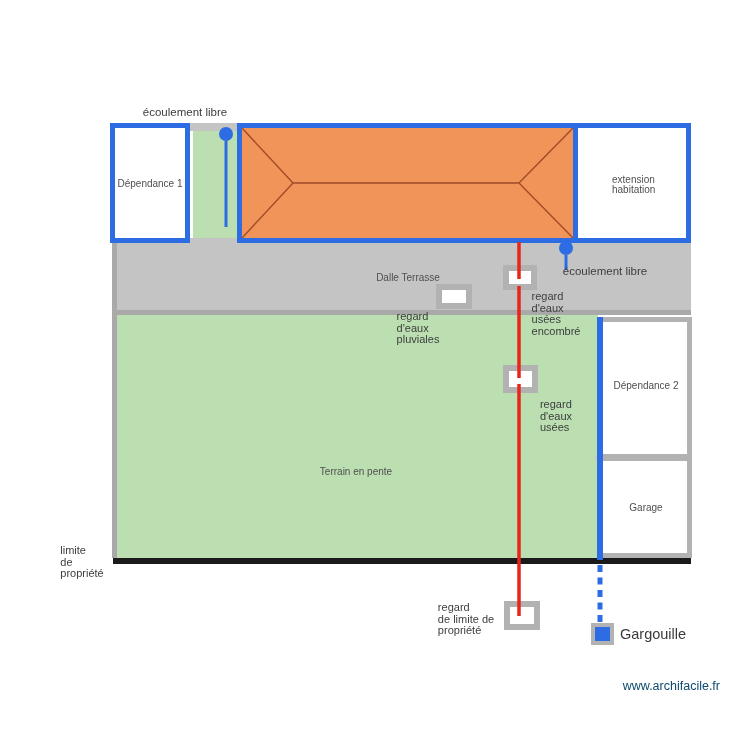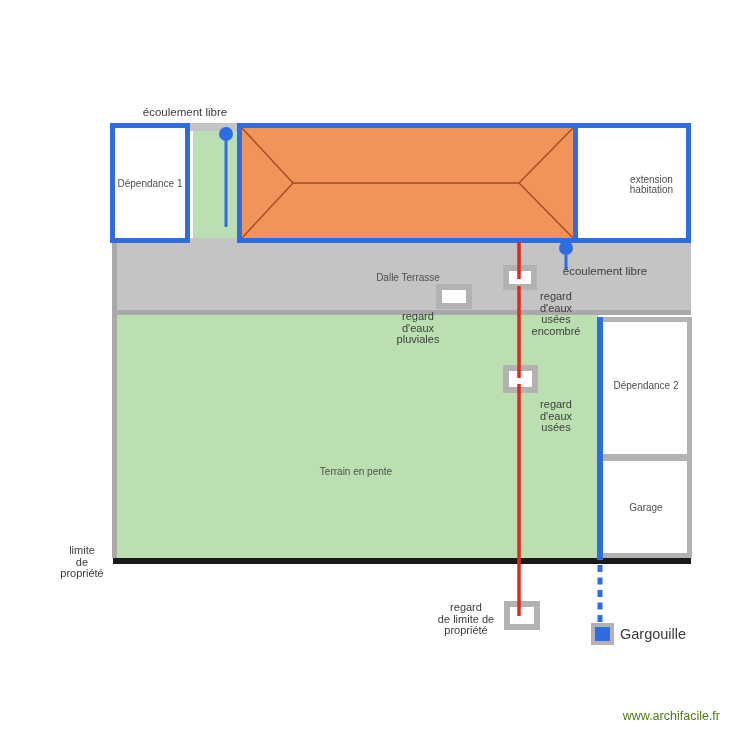--- a/index.html
+++ b/index.html
@@ -45,40 +45,40 @@
   #regard-limite-box{left:504px;top:601px;width:36px;height:29px;}
 
   
   #gargouille-marker{left:591px;top:623px;width:23px;height:22px;background:var(--regard-border-gray,#b2b2b2);}
   #gargouille-marker .inner{position:absolute;left:4px;top:4px;width:15px;height:14px;background:var(--wall-blue,#2e6ce4);}
 
   
   #pipes-overlay{position:absolute;left:0;top:0;width:750px;height:750px;pointer-events:none;z-index:40;}
 
   
-  .lbl{position:absolute;z-index:50;transform:translate(-50%,-50%);text-align:center;
+  .lbl{position:absolute;z-index:50;transform:translate(-50%,-50%);text-align:left;
     white-space:pre-line;color:var(--label-text,#3d3d3d);line-height:11.5px;}
   .room-lbl{font-size:10px;color:#4f4f4f;line-height:10px;}
   .ann-lbl{font-size:11px;}
   #lbl-ecoulement-top{left:185px;top:113px;font-size:11.5px;white-space:nowrap;}
   #lbl-dep1{left:150px;top:184px;}
   #lbl-extension{left:632px;top:185px;padding-left:39px;}
   #lbl-dalle{left:400px;top:278px;padding-left:16px;}
   #lbl-ecoulement-right{left:605px;top:272px;font-size:11.5px;white-space:nowrap;}
   #lbl-pluviales{left:418px;top:328px;}
   #lbl-encombre{left:556px;top:314px;}
   #lbl-terrain{left:356px;top:437px;margin-top:35px;}
   #lbl-dep2{left:646px;top:386px;}
   #lbl-garage{left:646px;top:508px;}
   #lbl-usees{left:556px;top:416px;}
   #lbl-limite{left:82px;top:562px;}
   #lbl-regard-limite{left:466px;top:619px;}
   #lbl-gargouille{left:620px;top:635px;transform:translate(0,-50%);font-size:14.5px;color:#3a3a3a;white-space:nowrap;}
-  #lbl-watermark{left:720px;top:687px;transform:translate(-100%,-50%);font-size:12.5px;color:#4d7c0f;
-    white-space:nowrap;text-decoration:none;margin-top:30px;}
+  #lbl-watermark{left:720px;top:687px;transform:translate(-100%,-50%);font-size:12.5px;color:#0c4a6e;
+    white-space:nowrap;text-decoration:none;}
 </style>
 </head>
 <body>
 
 <div id="canvas">
 
   <div class="abs" id="terrace"></div>
   <div class="abs" id="left-edge"></div>
   <div class="abs" id="terrain"></div>
   <div class="abs" id="passage-cap-top"></div>

